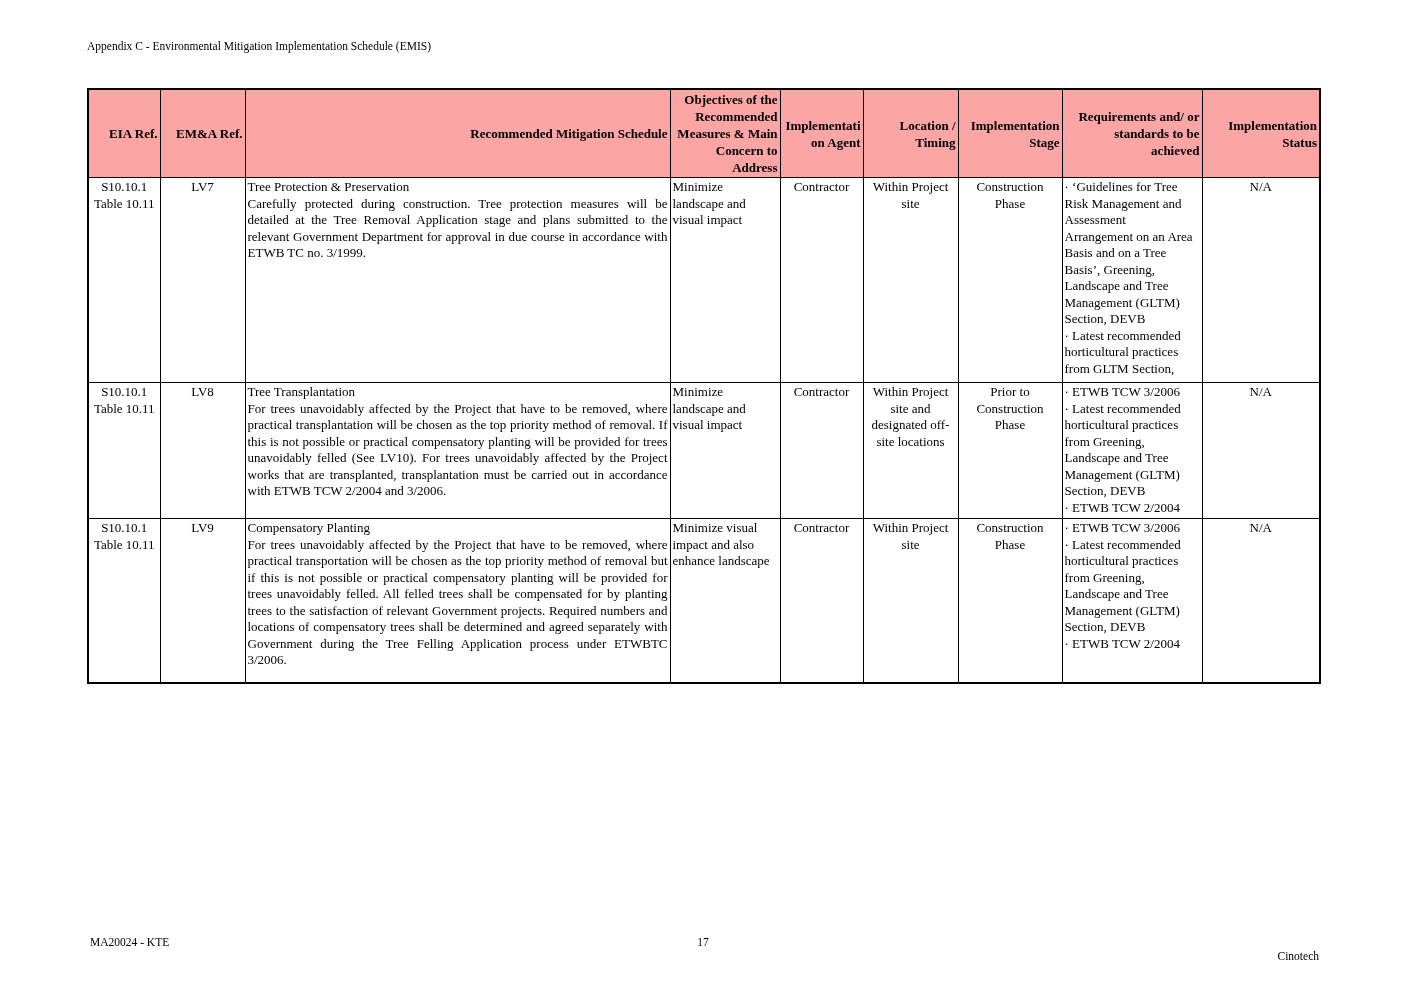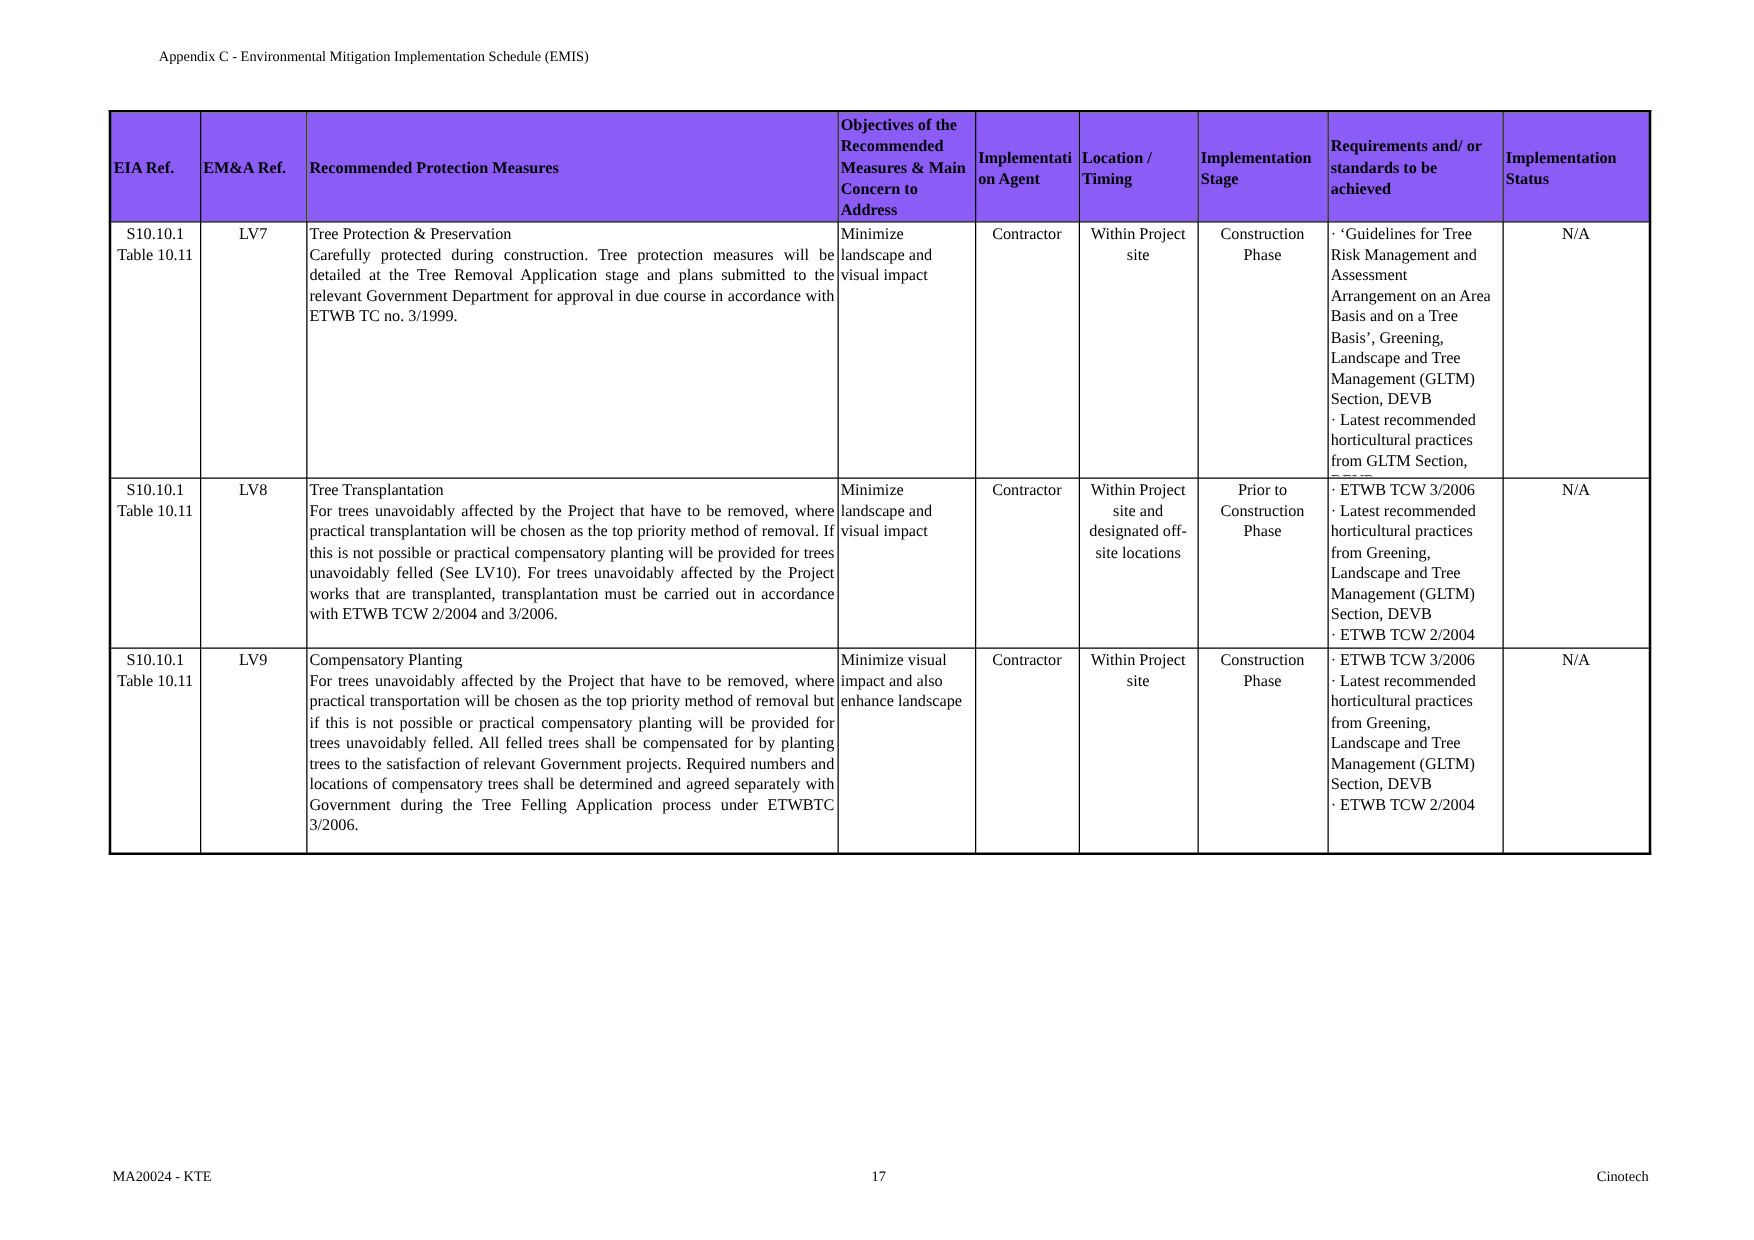--- a/index.html
+++ b/index.html
@@ -15,42 +15,41 @@
     font-family: "Liberation Serif", serif;
     color: #000000;
     overflow: hidden;
   }
   .appendix-header {
     position: absolute;
     left: 87px;
     top: 40px;
     font-size: 11.5px;
     white-space: nowrap;
-    margin-left: 40px;
   }
   table.emis {
     position: absolute;
     left: 87px;
     top: 88px;
     border-collapse: collapse;
     table-layout: fixed;
     width: 1232px;
     border: 2px solid #000000;
     font-size: 13px;
     line-height: 16.5px;
   }
   table.emis th, table.emis td {
     border: 1px solid #000000;
     padding: 1px 2px;
     overflow: hidden;
   }
   table.emis th {
-    background: #8b5cf6;
+    background: #fca5a5;
     font-weight: bold;
-    text-align: left;
+    text-align: right;
     vertical-align: middle;
     white-space: pre-line;
     line-height: 17px;
   }
   table.emis td {
     vertical-align: top;
     background: #ffffff;
     margin-left: 32px;
   }
   tr.header-row   { height: 85px; }
@@ -73,21 +72,21 @@
   .req-clip-lv9 { max-height: 161px; }
   .footer {
     position: absolute;
     left: 87px;
     top: 936px;
     width: 1232px;
     font-size: 11.5px;
   }
   .footer-left   { position: absolute; left: 3px; top: 0; }
   .footer-center { position: absolute; left: 0; top: 0; width: 100%; text-align: center; }
-  .footer-right  { position: absolute; right: 0; top: 0; text-align: center; }
+  .footer-right  { position: absolute; right: 0; top: 14px; text-align: center; }
 </style>
 </head>
 <body>
 
 <div class="page">
 
   <div class="appendix-header">Appendix C - Environmental Mitigation Implementation Schedule (EMIS)</div>
 
   <table class="emis">
     <colgroup>
@@ -98,21 +97,21 @@
       <col style="width:83px">
       <col style="width:95px">
       <col style="width:104px">
       <col style="width:140px">
       <col style="width:118px">
     </colgroup>
     <thead>
       <tr class="header-row">
         <th>EIA Ref.</th>
         <th>EM&amp;A Ref.</th>
-        <th>Recommended Protection Measures</th>
+        <th>Recommended Mitigation Schedule</th>
         <th>Objectives of the
 Recommended
 Measures &amp; Main
 Concern to
 Address</th>
         <th>Implementati
 on Agent</th>
         <th>Location /
 Timing</th>
         <th>Implementation

